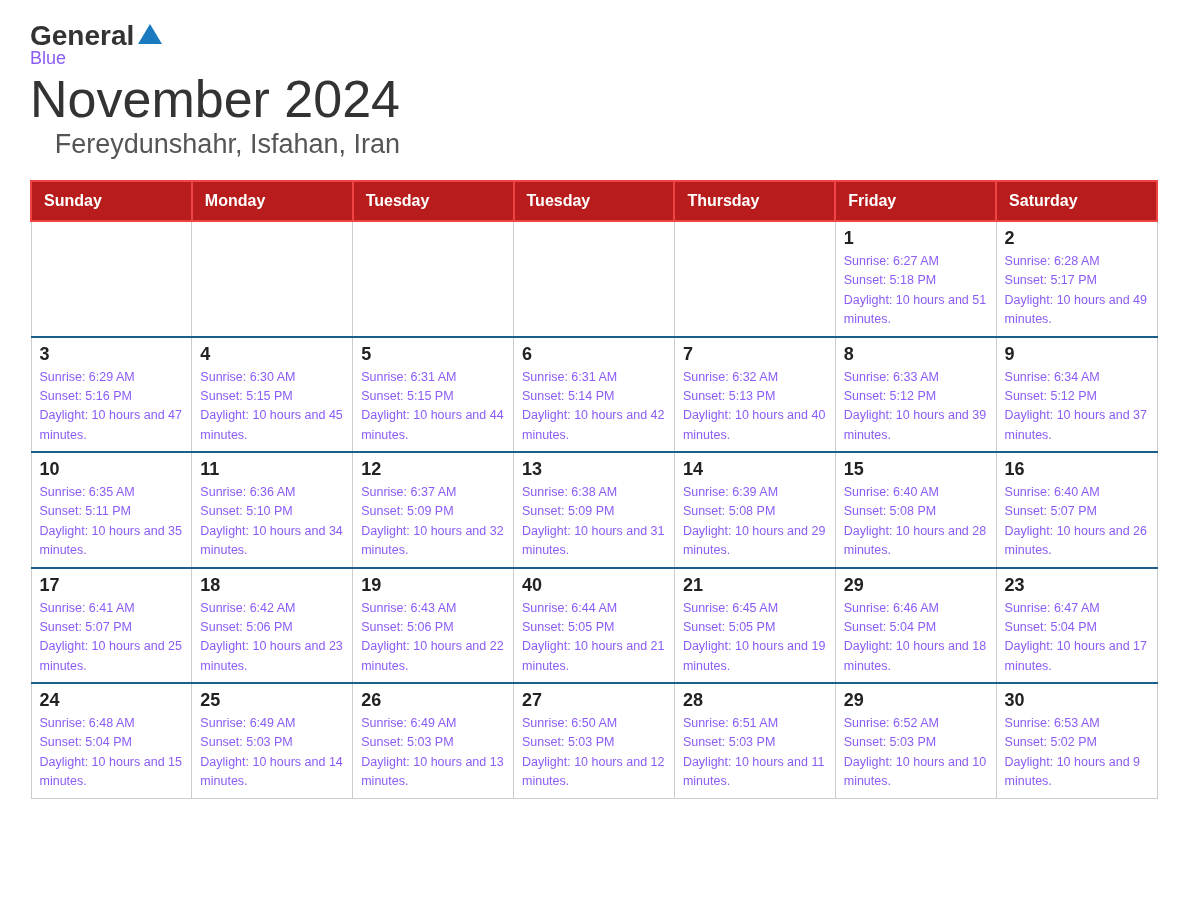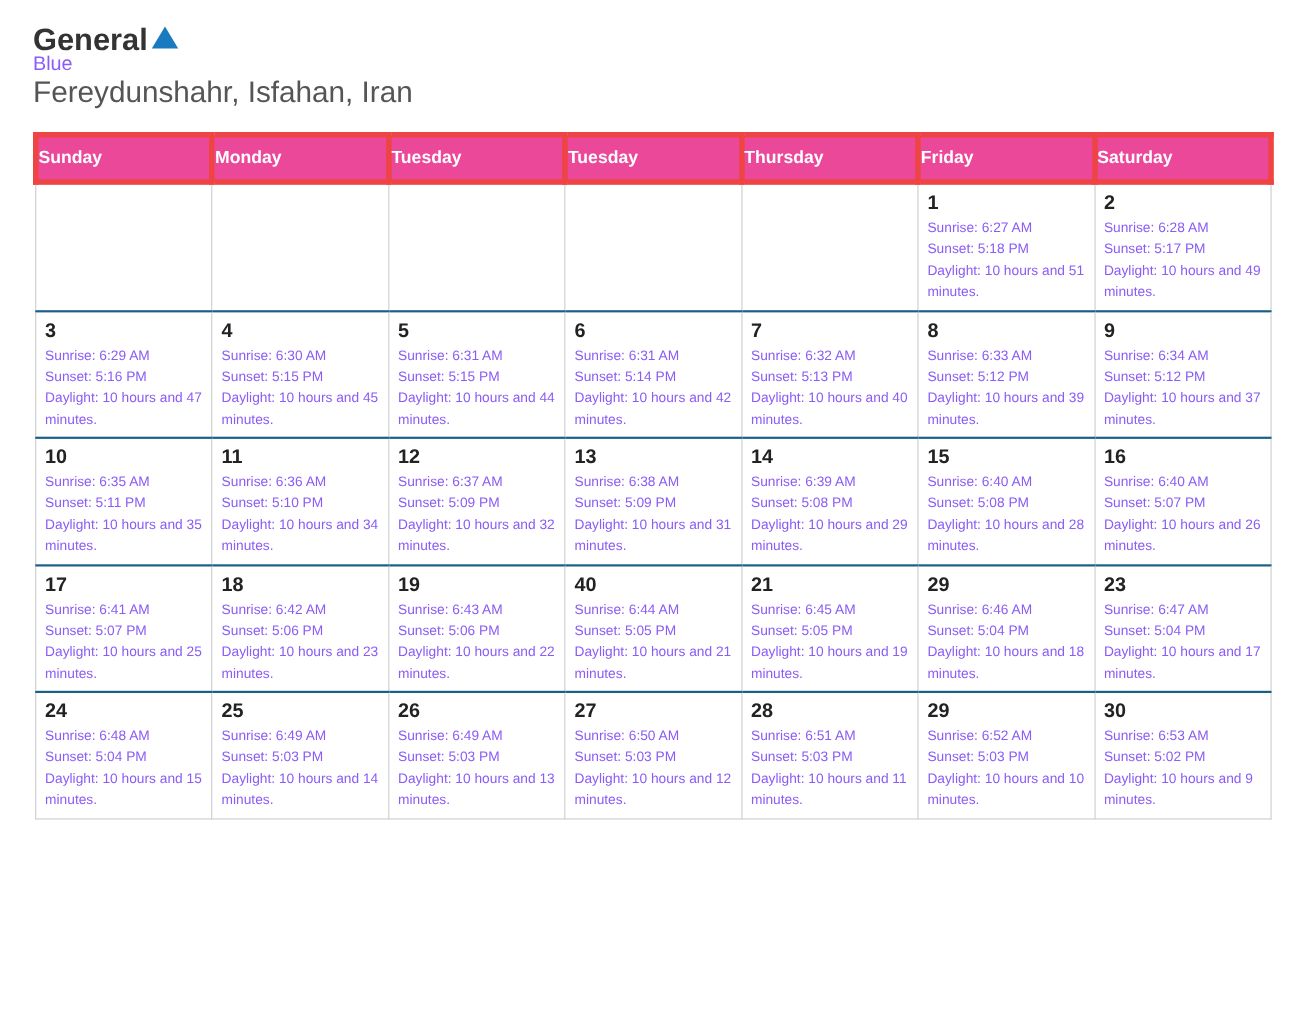--- a/index.html
+++ b/index.html
@@ -56,27 +56,27 @@
     }
     .location-title {
       font-size: 27px;
       color: #555;
     }
     .calendar {
       width: 100%;
       border-collapse: collapse;
     }
     .calendar th {
-      background-color: #ec4899;
+      background-color: #b91c1c;
       color: #fff;
-      padding: 10px 0;
+      padding: 10px 12px;
       font-size: 16px;
       font-weight: bold;
       text-align: left;
-      border: 5px solid #ef4444;
+      border: 2px solid #ef4444;
     }
     .calendar td {
       vertical-align: top;
       padding: 6px 8px;
       border: 1px solid #ccc;
       width: calc(100% / 7);
       height: 110px;
       font-size: 13px;
       color: #333;
     }
@@ -104,20 +104,21 @@
 
 <div class="header">
   <div class="logo">
     <div class="logo-top">
       <span class="logo-general">General</span>
       <div class="logo-triangle"></div>
     </div>
     <span class="logo-subtitle">Blue</span>
   </div>
   <div class="title-area">
+    <div class="month-title">November 2024</div>
     <div class="location-title">Fereydunshahr, Isfahan, Iran</div>
   </div>
 </div>
 
 <table class="calendar">
   <thead>
     <tr>
       <th>Sunday</th>
       <th>Monday</th>
       <th>Tuesday</th>

